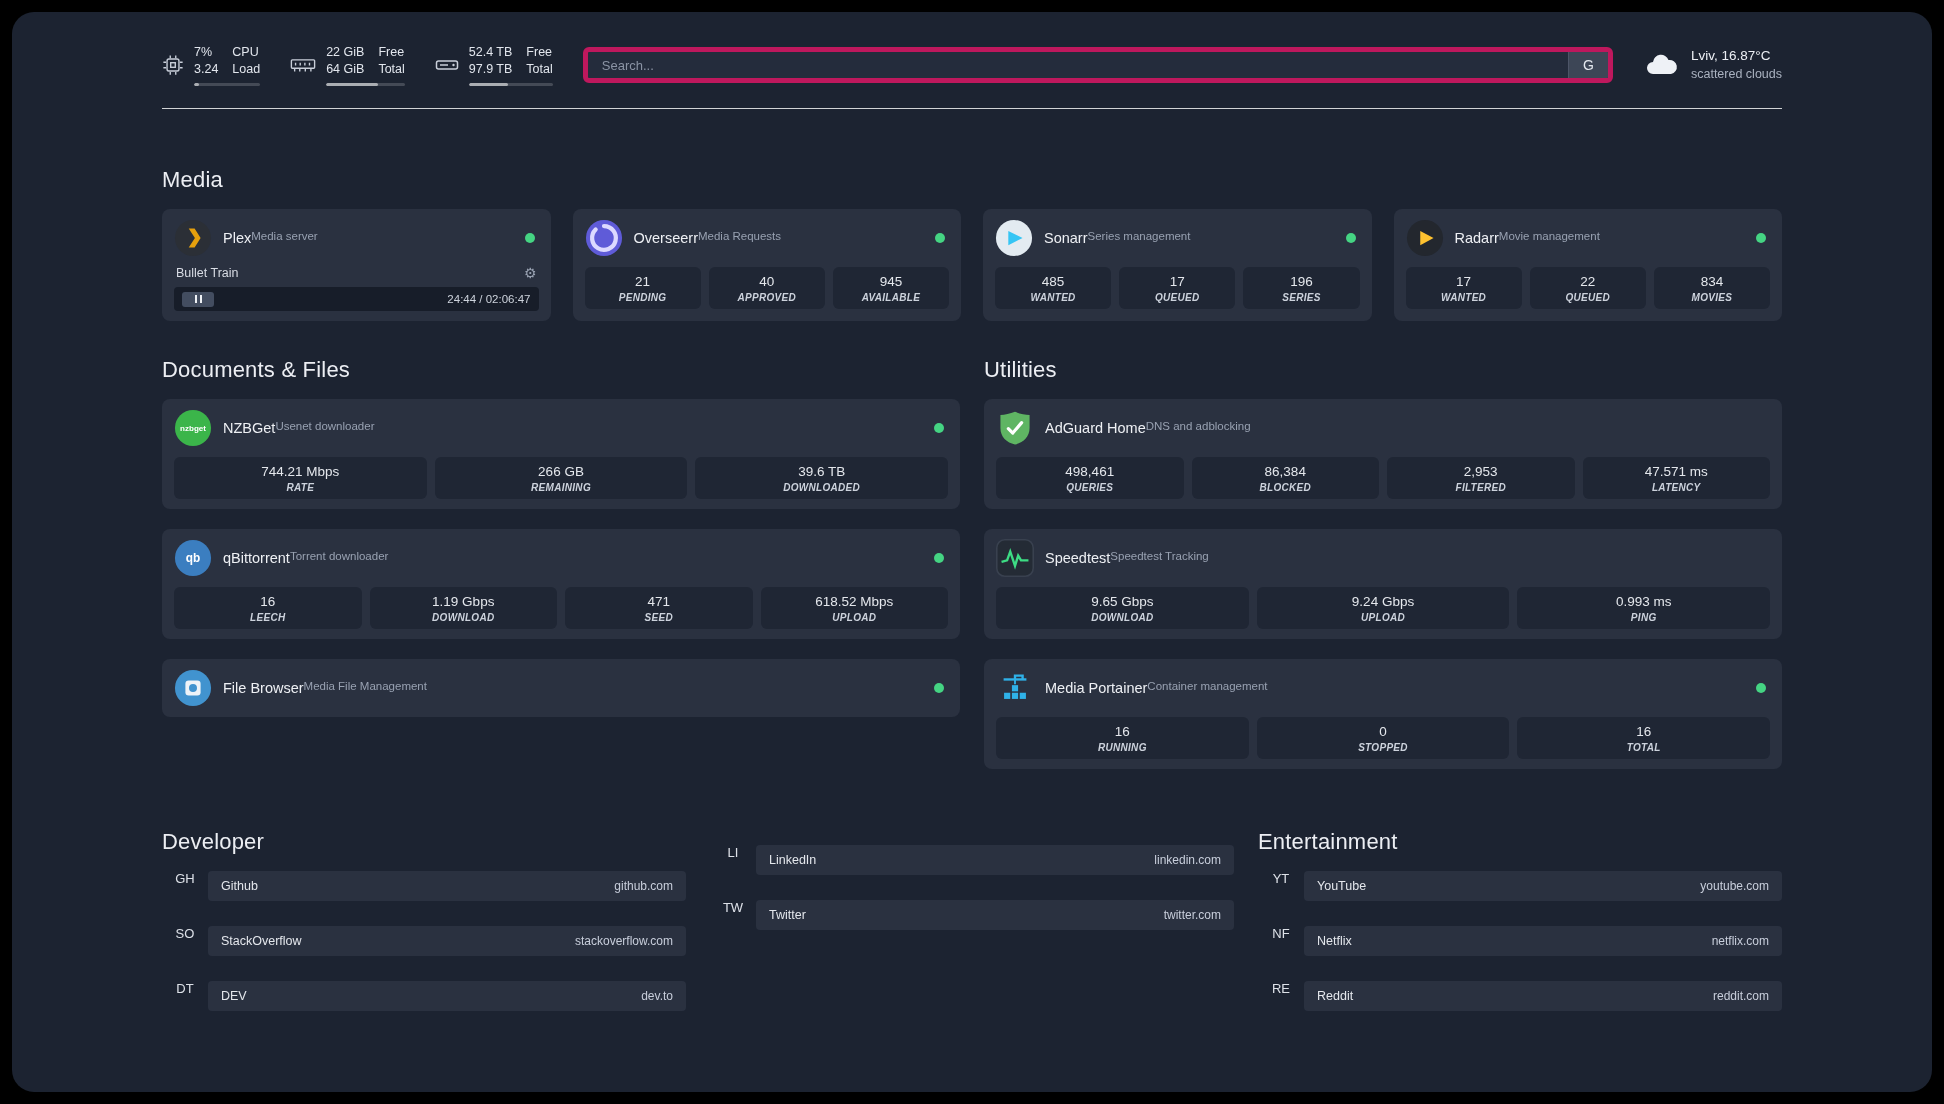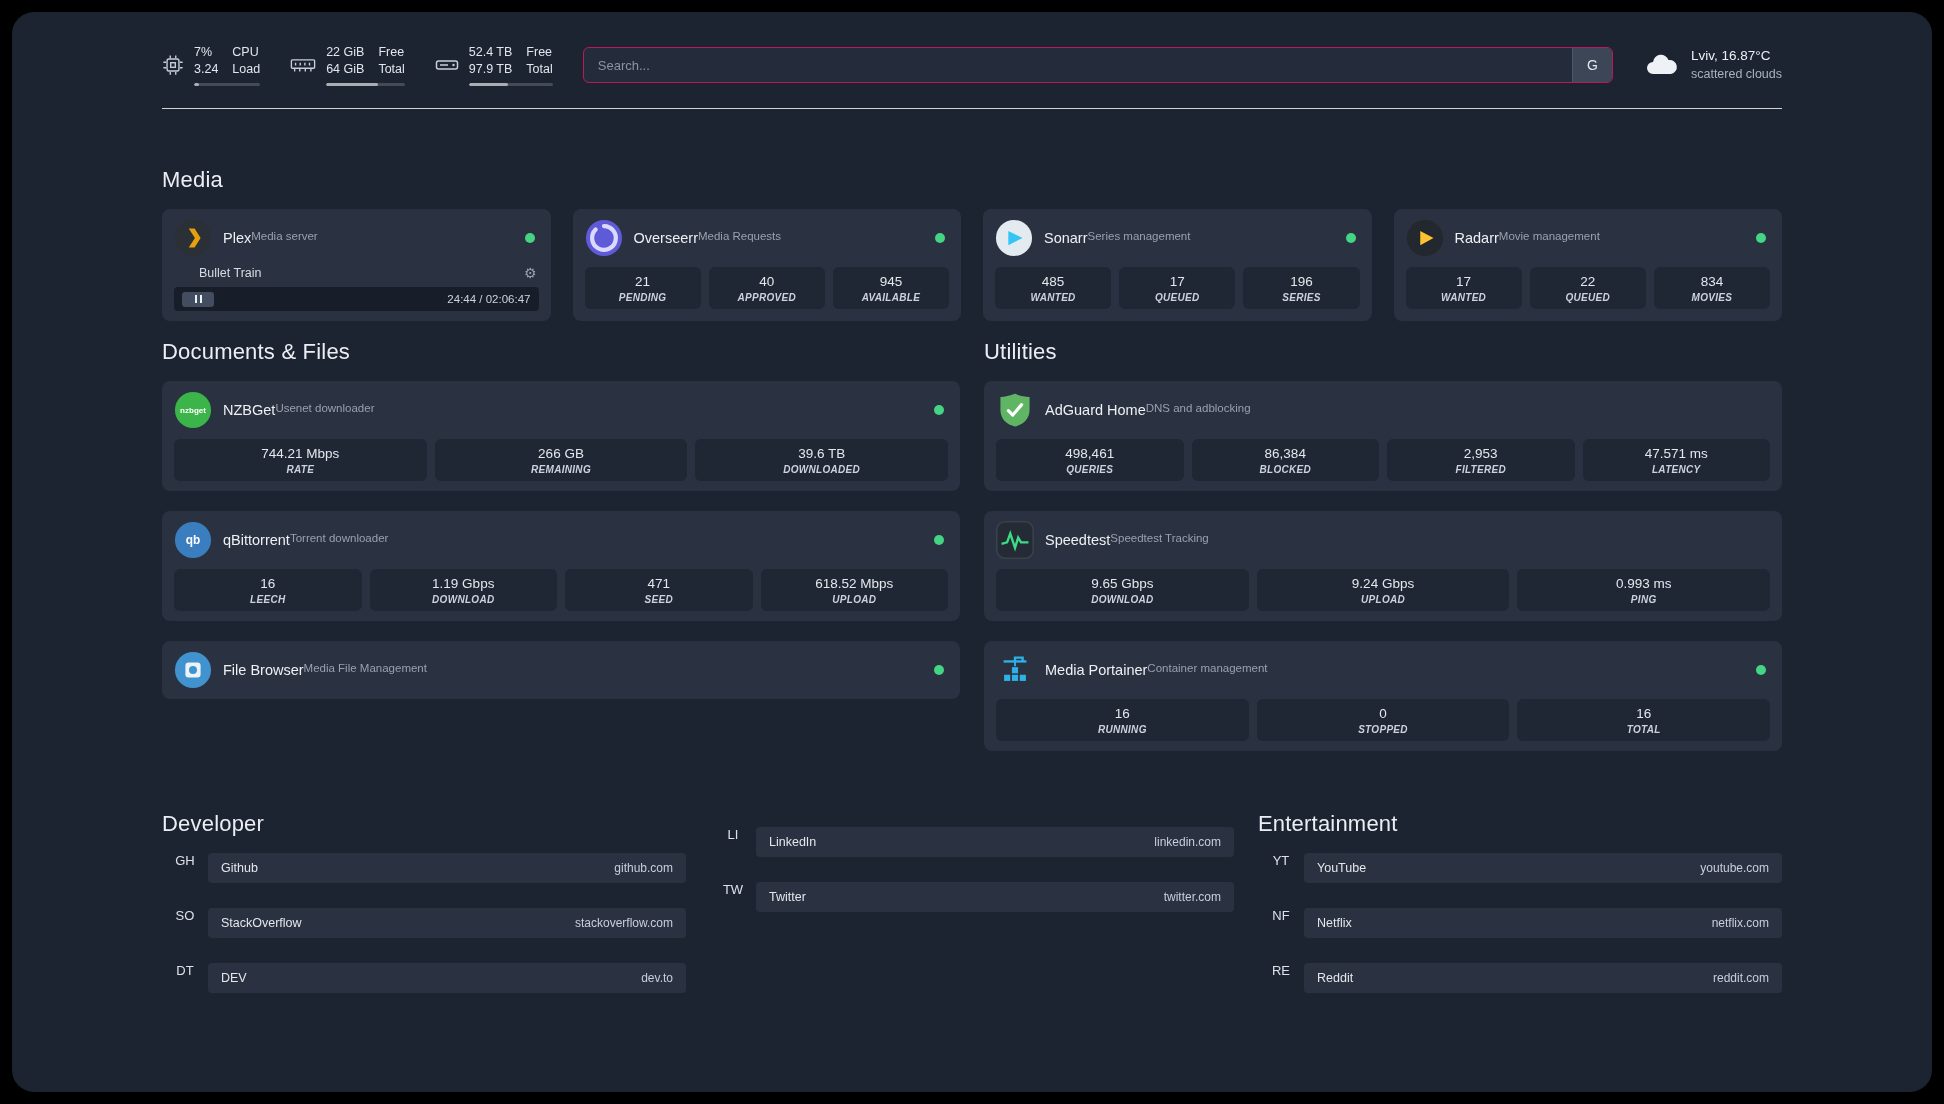--- a/index.html
+++ b/index.html
@@ -14,21 +14,21 @@
   .topbar { display: flex; align-items: center; gap: 30px; height: 46px; }
   .res { display: flex; align-items: center; gap: 10px; }
   .res svg { flex: 0 0 auto; }
   .res-body { display: flex; flex-direction: column; gap: 5px; }
   .res-cols { display: flex; gap: 14px; }
   .res-col { display: flex; flex-direction: column; font-size: 12.5px; line-height: 1.35; color: #e2e6ed; }
   .res-bar { height: 3px; border-radius: 2px; background: rgba(255,255,255,.18); overflow: hidden; }
   .res-fill { height: 100%; background: rgba(255,255,255,.55); border-radius: 2px; }
 
   .search { flex: 1; display: flex; align-items: center; height: 36px;
-    background: #242c3c; border: 1px solid #be185d; border-radius: 6px; overflow: hidden; }
+    background: #242c3c; border: 5px solid #be185d; border-radius: 6px; overflow: hidden; }
   .search input { flex: 1; background: transparent; border: none; outline: none;
     color: #dfe3ea; font-size: 13px; padding: 0 14px; font-family: "Liberation Sans", sans-serif; }
   .search input::placeholder { color: #8a93a4; }
   .search-btn { width: 40px; height: 100%; background: #3d4656; border-left: 1px solid #4d5568;
     display: flex; align-items: center; justify-content: center; font-size: 14px; color: #e4e8ee; cursor: pointer; }
 
   .weather { display: flex; align-items: center; gap: 12px; }
   .weather-text { display: flex; flex-direction: column; line-height: 1.4; }
   .weather-loc { font-size: 13.5px; color: #eceff4; }
   .weather-cond { font-size: 12.5px; color: #aab2c0; }
@@ -48,30 +48,30 @@
   .card-sub { font-size: 11.5px; color: #98a1b1; }
   .dot { width: 10px; height: 10px; border-radius: 50%; background: #45d483; margin-left: auto; margin-right: 4px; }
 
   .stats { display: flex; gap: 8px; margin-top: 10px; }
   .stat { flex: 1; background: #1f2634; border-radius: 6px; padding: 7px 4px 6px; text-align: center; }
   .stat .v { display: block; font-size: 13.5px; color: #e4e7ec; }
   .stat .l { display: block; font-size: 10px; font-weight: 700; color: #ccd2dc; margin-top: 3px; letter-spacing: .3px; font-style: italic; }
 
   
   .player { margin-top: 8px; }
-  .track-row { display: flex; align-items: center; font-size: 12.5px; color: #d8dce4; padding: 0 2px; margin-left: 23px; }
+  .track-row { display: flex; align-items: center; font-size: 12.5px; color: #d8dce4; padding: 0 2px; }
   .gear { margin-left: auto; color: #98a1b1; font-size: 14px; cursor: pointer; }
   .seek { margin-top: 6px; height: 24px; background: #171d29; border-radius: 4px;
     display: flex; align-items: center; padding: 0 8px; }
   .pausepill { width: 32px; height: 15px; background: #434d60; border-radius: 3px;
     display: flex; align-items: center; justify-content: center; cursor: pointer; }
   .pausebars { width: 7px; height: 8px; border-left: 2px solid #eef1f5; border-right: 2px solid #eef1f5; }
   .ptime { margin-left: auto; font-size: 11.5px; color: #cdd3dc; }
 
-  .twocol { display: grid; grid-template-columns: 1fr 1fr; gap: 24px; margin-top: 18px; }
+  .twocol { display: grid; grid-template-columns: 1fr 1fr; gap: 24px; margin-top: 36px; }
   .col-stack { display: flex; flex-direction: column; gap: 20px; margin-top: 16px; }
 
   
   .bookmarks { display: grid; grid-template-columns: 1fr 1fr 1fr; gap: 24px; margin-top: 60px; padding-bottom: 40px; }
   .bm-rows { display: flex; flex-direction: column; gap: 13px; margin-top: 16px; }
   .bm-row { display: flex; align-items: flex-start; height: 42px; cursor: pointer; }
   .bm-abbr { width: 46px; text-align: center; font-size: 13px; color: #dde1e8; flex: 0 0 auto; }
   .bm-pill { flex: 1; height: 30px; background: #2a3140; border-radius: 4px;
     display: flex; align-items: center; padding: 0 13px; }
   .bm-name { font-size: 12.5px; color: #e4e7ec; }

